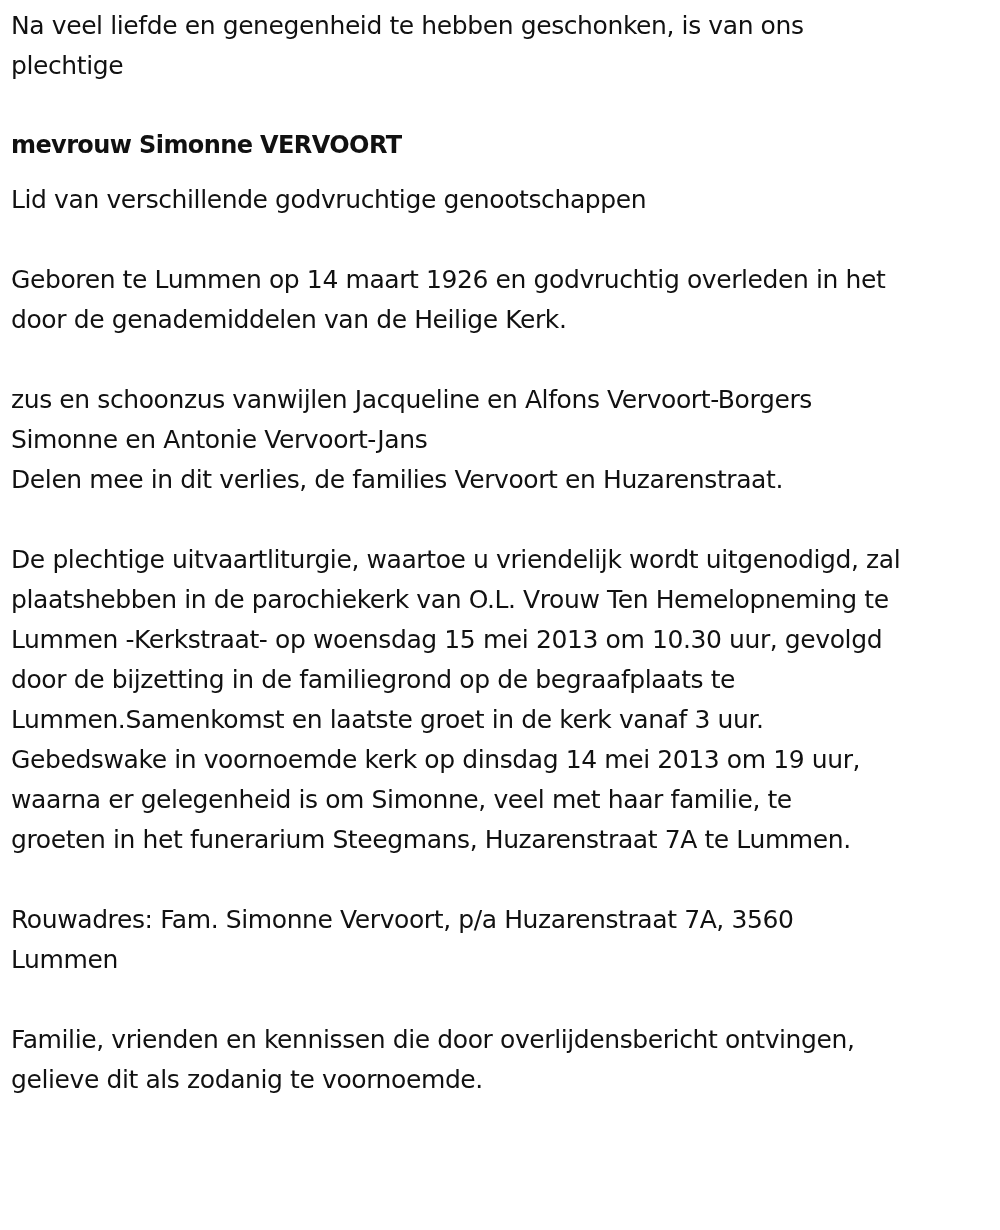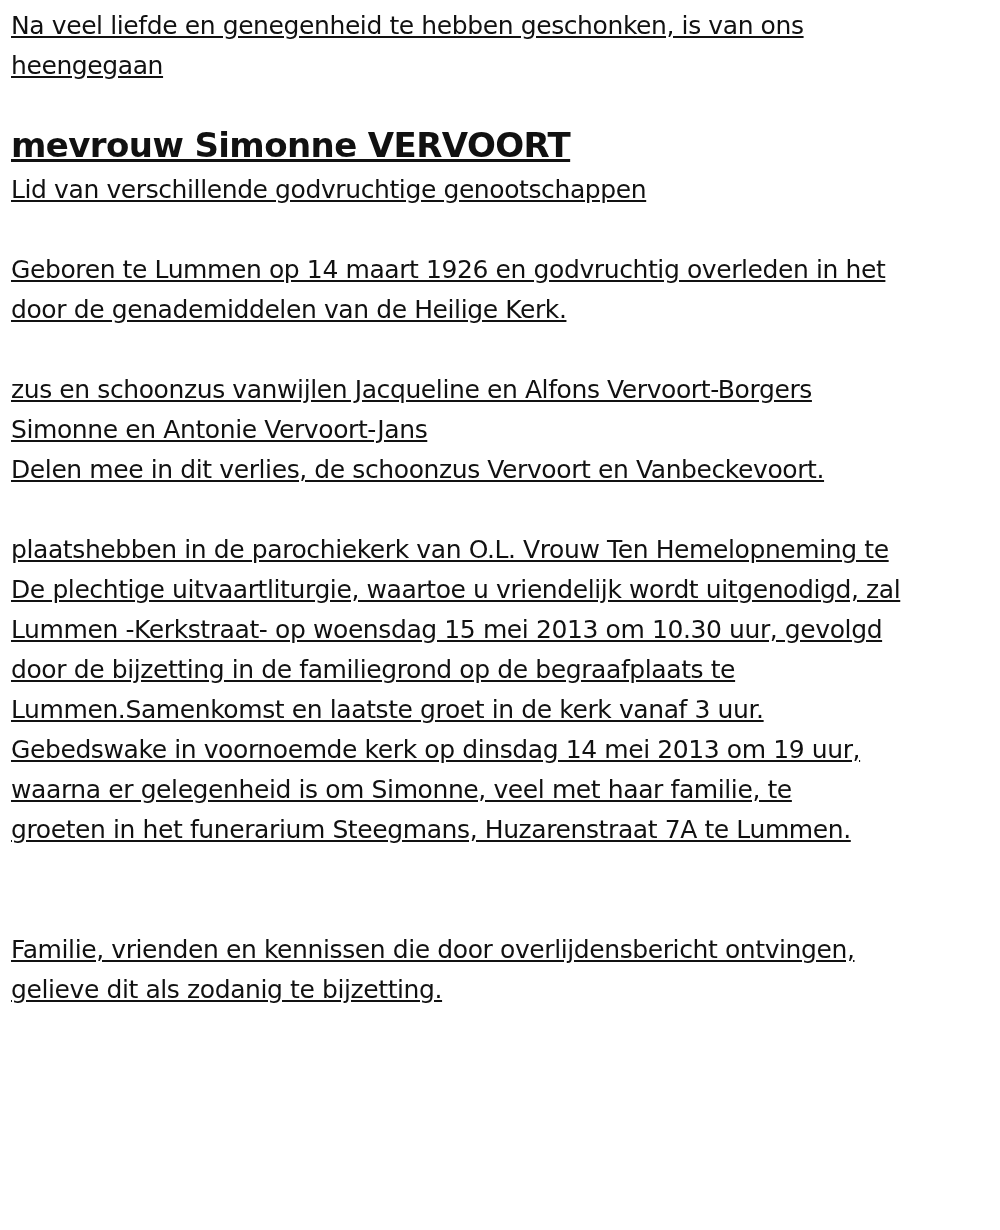--- a/index.html
+++ b/index.html
@@ -13,88 +13,91 @@
       overflow: hidden;
       position: relative;
       font-family: "DejaVu Sans", sans-serif;
       color: #111111;
     }
     .doc {
       position: absolute;
       left: 11px;
       top: 6px;
       width: 985px;
-      text-decoration: underline;
     }
     .line {
       display: block;
       font-size: 25px;
       line-height: 40px;
       height: 40px;
       white-space: nowrap;
       letter-spacing: -0.4px;
     }
     .gap { height: 40px; }
     .title {
       display: block;
       font-family: "DejaVu Sans", sans-serif;
       font-weight: bold;
-      font-size: 34px;
+      font-size: 24px;
       line-height: 42px;
       height: 42px;
       margin-top: 38px;
-      margin-bottom: 4px;
+      margin-bottom: 14px;
       letter-spacing: -0.6px;
       white-space: nowrap;
     }
   </style>
 </head>
 <body>
 
 <div class="doc">
 
   <div>
     <span class="line">Na veel liefde en genegenheid te hebben geschonken, is van ons</span>
-    <span class="line">heengegaan</span>
+    <span class="line">plechtige</span>
   </div>
 
   <h1 class="title">mevrouw Simonne VERVOORT</h1>
   <span class="line">Lid van verschillende godvruchtige genootschappen</span>
 
   <div class="gap"></div>
 
   <div>
     <span class="line">Geboren te Lummen op 14 maart 1926 en godvruchtig overleden in het</span>
     <span class="line">door de genademiddelen van de Heilige Kerk.</span>
   </div>
 
   <div class="gap"></div>
 
   <div>
     <span class="line">zus en schoonzus vanwijlen Jacqueline en Alfons Vervoort-Borgers</span>
     <span class="line">Simonne en Antonie Vervoort-Jans</span>
-    <span class="line">Delen mee in dit verlies, de schoonzus Vervoort en Vanbeckevoort.</span>
+    <span class="line">Delen mee in dit verlies, de families Vervoort en Huzarenstraat.</span>
   </div>
 
   <div class="gap"></div>
 
   <div>
+    <span class="line">De plechtige uitvaartliturgie, waartoe u vriendelijk wordt uitgenodigd, zal</span>
     <span class="line">plaatshebben in de parochiekerk van O.L. Vrouw Ten Hemelopneming te</span>
-    <span class="line">De plechtige uitvaartliturgie, waartoe u vriendelijk wordt uitgenodigd, zal</span>
     <span class="line">Lummen -Kerkstraat- op woensdag 15 mei 2013 om 10.30 uur, gevolgd</span>
     <span class="line">door de bijzetting in de familiegrond op de begraafplaats te</span>
     <span class="line">Lummen.Samenkomst en laatste groet in de kerk vanaf 3 uur.</span>
     <span class="line">Gebedswake in voornoemde kerk op dinsdag 14 mei 2013 om 19 uur,</span>
     <span class="line">waarna er gelegenheid is om Simonne, veel met haar familie, te</span>
     <span class="line">groeten in het funerarium Steegmans, Huzarenstraat 7A te Lummen.</span>
   </div>
 
   <div class="gap"></div>
 
+  <div>
+    <span class="line">Rouwadres: Fam. Simonne Vervoort, p/a Huzarenstraat 7A, 3560</span>
+    <span class="line">Lummen</span>
+  </div>
 
   <div class="gap"></div>
 
   <div>
     <span class="line">Familie, vrienden en kennissen die door overlijdensbericht ontvingen,</span>
-    <span class="line">gelieve dit als zodanig te bijzetting.</span>
+    <span class="line">gelieve dit als zodanig te voornoemde.</span>
   </div>
 
 </div>
 
 </body></html>

